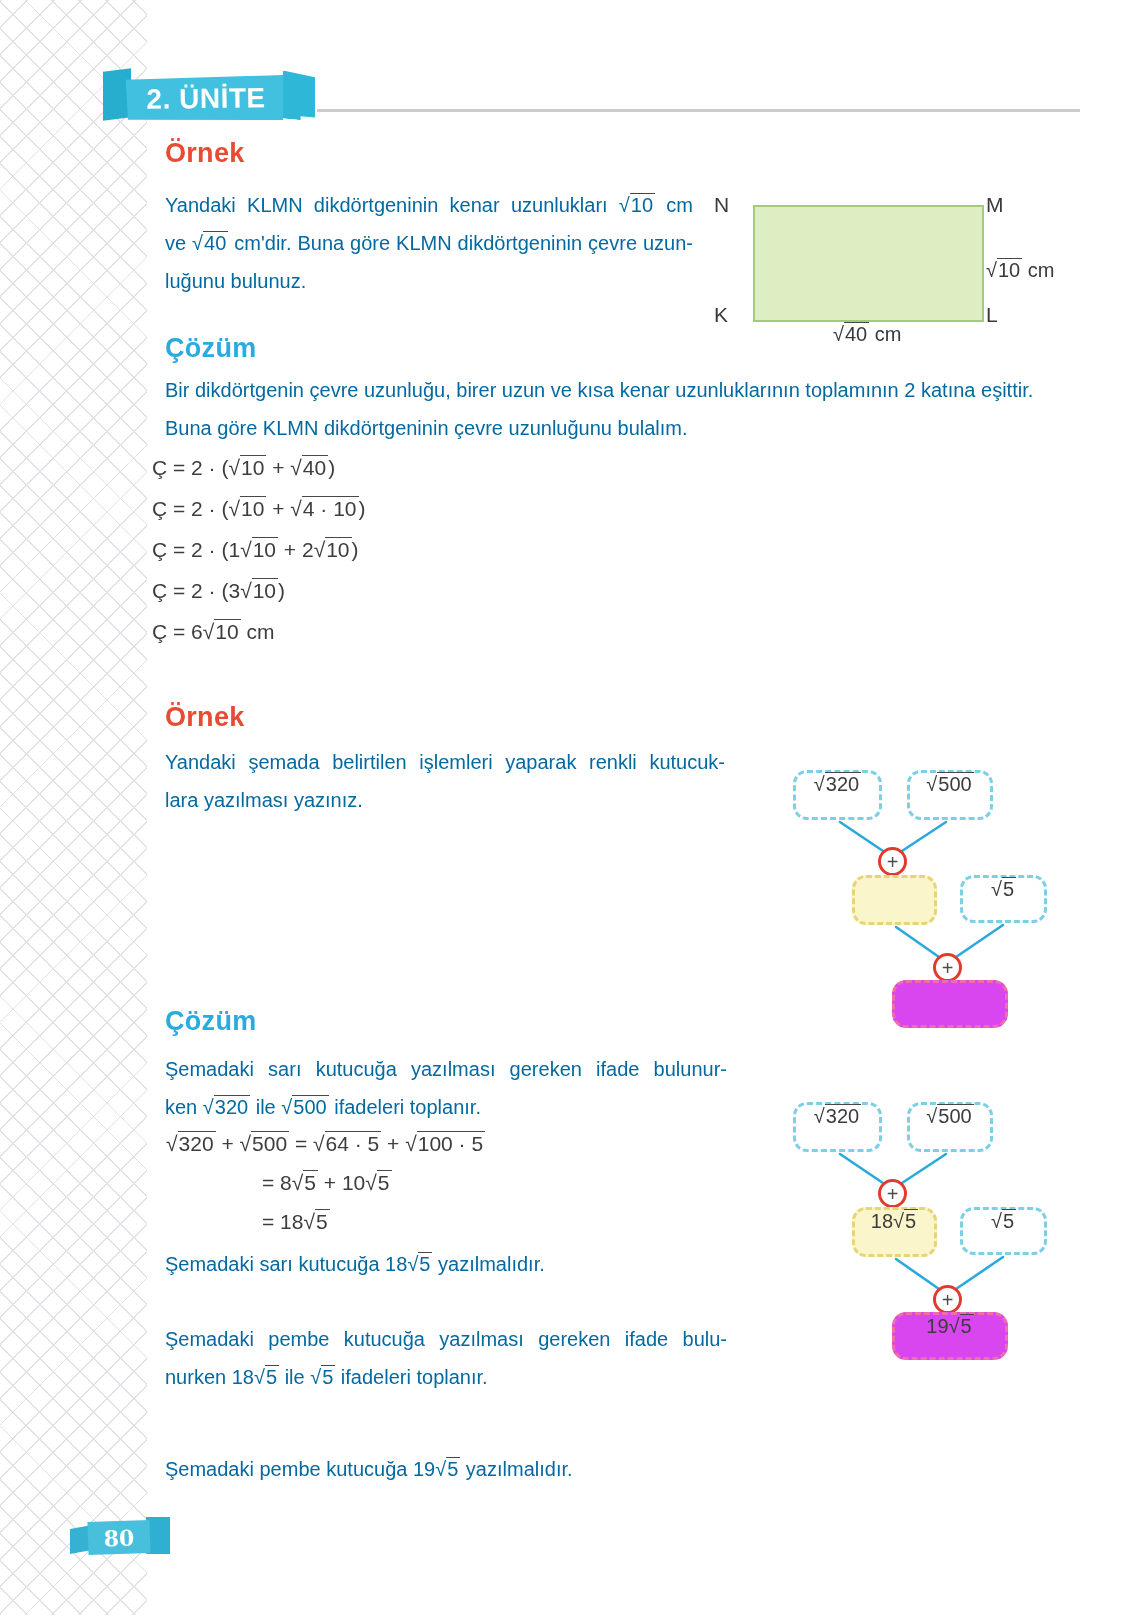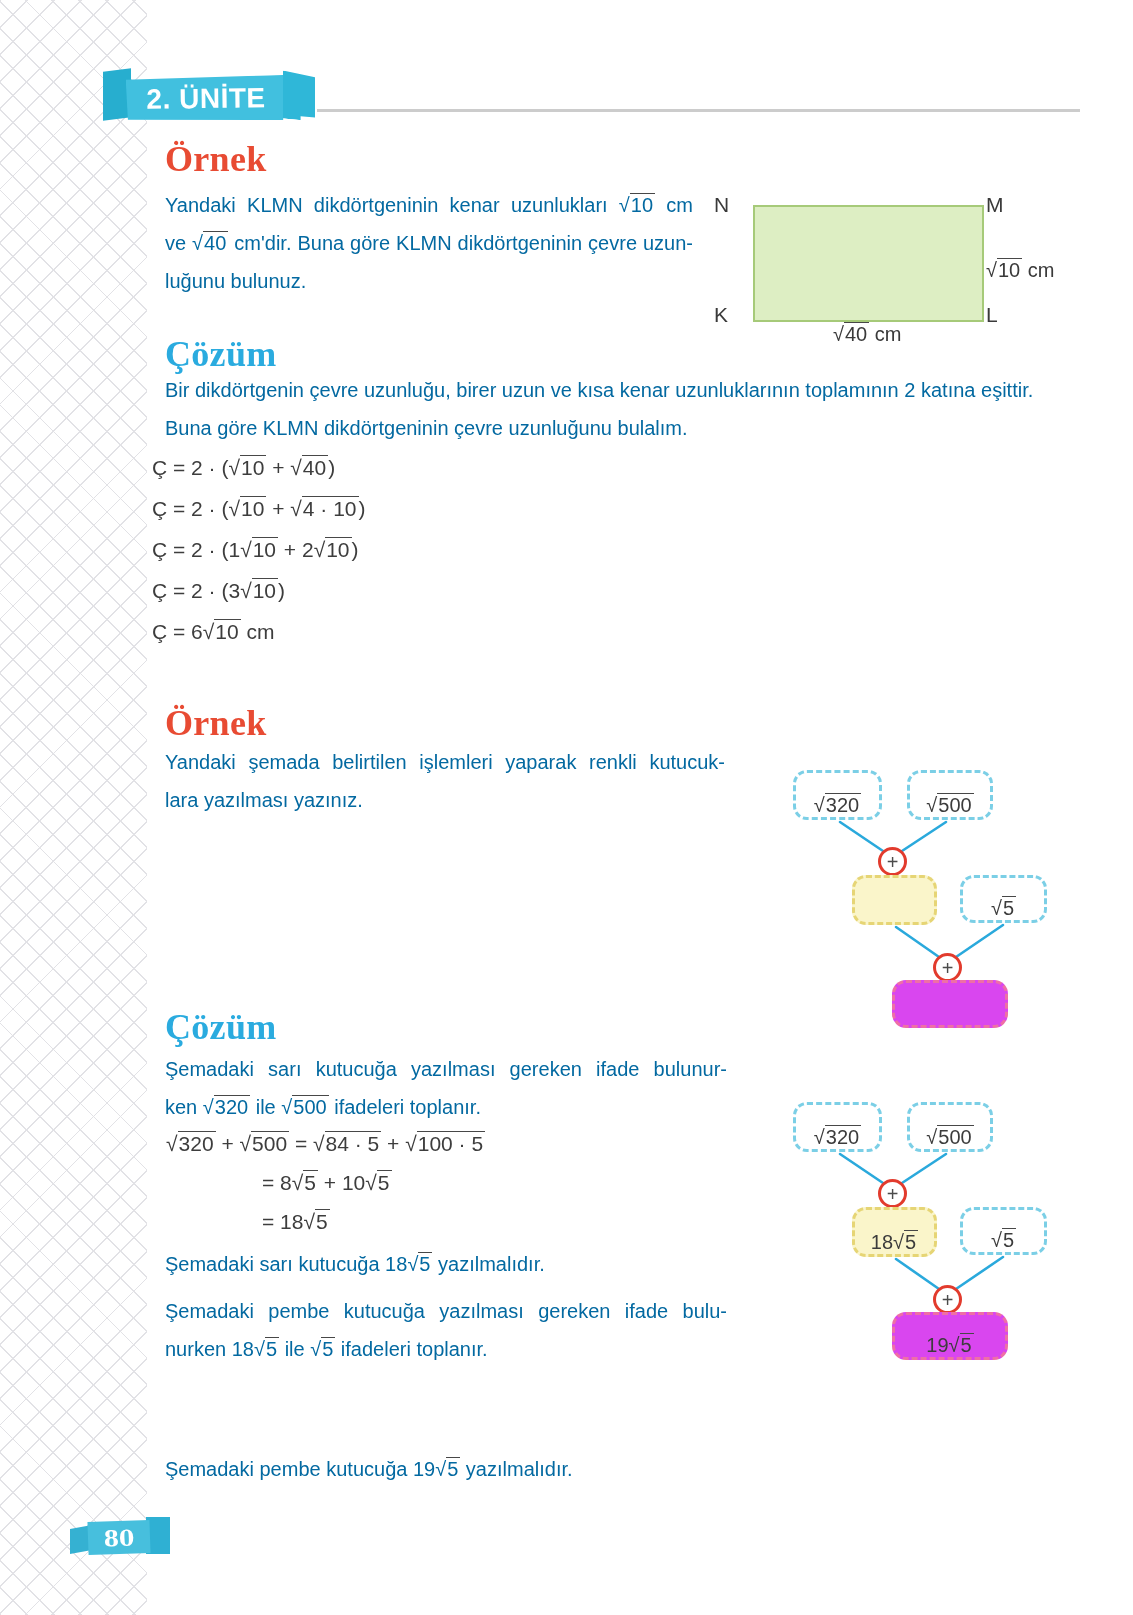--- a/index.html
+++ b/index.html
@@ -30,22 +30,22 @@
   .ribbon-fold-right {
     position:absolute; left:283px; top:72px; width:32px; height:48px;
     background:#2fb7d8; transform:skewY(5deg);
     clip-path:polygon(0 0, 100% 8%, 100% 92%, 55% 92%, 55% 100%, 0 100%);
   }
   .header-rule {
     position:absolute; left:317px; top:109px; width:763px; height:3px; background:#cccccc;
   }
   
   .h-ex, .h-sol {
-    position:absolute; font-size:36px; font-weight:bold; letter-spacing:0.3px;
-    font-family:Liberation Serif, serif;
+    position:absolute; font-size:27px; font-weight:bold; letter-spacing:0.3px;
+    font-family:Liberation Sans, sans-serif;
   }
   .h-ex  { color:#e84b33; }
   .h-sol { color:#2aabdf; }
   
   .tblock { position:absolute; font-size:20px; line-height:38px; color:#0369a1; }
   .tline  { height:38px; white-space:nowrap; }
   .jline  { white-space:normal; text-align:justify; text-align-last:justify; }
   
   .eqblock { position:absolute; font-size:21px; color:#3d3d3d; }
   .eqline  { height:41px; line-height:41px; white-space:nowrap; }
@@ -59,21 +59,21 @@
   .klmn-rect {
     position:absolute; left:53px; top:20px; width:227px; height:113px;
     background:#ddeec3; border:2px solid #a6ca79;
   }
   .corner { position:absolute; font-size:21px; color:#3a3a3a; }
   .side-label { position:absolute; font-size:20px; color:#3a3a3a; white-space:nowrap; }
   
   .schema { position:absolute; width:262px; height:272px; }
   .schema svg.connectors { position:absolute; left:0; top:0; }
   .sbox {
-    position:absolute; border-radius:14px; display:flex; align-items:flex-end; justify-content:center;
+    position:absolute; border-radius:14px; display:flex; align-items:flex-start; justify-content:center;
     font-size:20px; color:#3c3c3c; box-sizing:border-box;
   }
   .sbox.cyan   { border:3px dashed #7bcfe6; background:#ffffff; }
   .sbox.yellow { border:3px dashed #e6d575; background:#faf5ca; }
   .sbox.pink   { border:3px dashed #ee6fa6; background:#d946ef; }
   .plus-circle {
     position:absolute; width:23px; height:23px; border:3px solid #e23b2d; border-radius:50%;
     background:#ffffff; color:#4b4b4b; font-size:20px; font-weight:normal;
     display:flex; align-items:center; justify-content:center; line-height:1;
   }
@@ -165,28 +165,28 @@
     <div class="plus-circle" style="left:143px; top:188px;">+</div>
     <div class="sbox pink" style="left:102px; top:215px; width:116px; height:48px;"></div>
   </div>
 
   <div class="h-sol" style="left:165px; top:1006px;">Çözüm</div>
   <div class="tblock" style="left:165px; top:1050px; width:562px;">
     <div class="tline jline">Şemadaki sarı kutucuğa yazılması gereken ifade bulunur-</div>
     <div class="tline">ken <span class="sq">√<span class="sqb">320</span></span> ile <span class="sq">√<span class="sqb">500</span></span> ifadeleri toplanır.</div>
   </div>
   <div class="eqblock" style="left:166px; top:1124px;">
-    <div class="eqline" style="height:39px; line-height:39px;"><span class="sq">√<span class="sqb">320</span></span> + <span class="sq">√<span class="sqb">500</span></span> = <span class="sq">√<span class="sqb">84 · 5</span></span> + <span class="sq">√<span class="sqb">100 · 5</span></span></div>
+    <div class="eqline" style="height:39px; line-height:39px;"><span class="sq">√<span class="sqb">320</span></span> + <span class="sq">√<span class="sqb">500</span></span> = <span class="sq">√<span class="sqb">64 · 5</span></span> + <span class="sq">√<span class="sqb">100 · 5</span></span></div>
     <div class="eqline eq-ind" style="height:39px; line-height:39px;">= 8<span class="sq">√<span class="sqb">5</span></span> + 10<span class="sq">√<span class="sqb">5</span></span></div>
     <div class="eqline eq-ind" style="height:39px; line-height:39px;">= 18<span class="sq">√<span class="sqb">5</span></span></div>
   </div>
   <div class="tblock" style="left:165px; top:1245px; width:562px;">
     <div class="tline">Şemadaki sarı kutucuğa 18<span class="sq">√<span class="sqb">5</span></span> yazılmalıdır.</div>
   </div>
-  <div class="tblock" style="left:165px; top:1292px; width:562px;">
+  <div class="tblock" style="left:165px; top:1320px; width:562px;">
     <div class="tline jline">Şemadaki pembe kutucuğa yazılması gereken ifade bulu-</div>
     <div class="tline">nurken 18<span class="sq">√<span class="sqb">5</span></span> ile <span class="sq">√<span class="sqb">5</span></span> ifadeleri toplanır.</div>
   </div>
   <div class="tblock" style="left:165px; top:1450px; width:562px;">
     <div class="tline">Şemadaki pembe kutucuğa 19<span class="sq">√<span class="sqb">5</span></span> yazılmalıdır.</div>
   </div>
 
   <div class="schema" style="left:790px; top:1097px;">
     <svg class="connectors" width="262" height="272" viewBox="0 0 262 272">
       <line x1="50" y1="57" x2="93" y2="86" stroke="#2aa9dc" stroke-width="2.6" stroke-linecap="round"></line>

